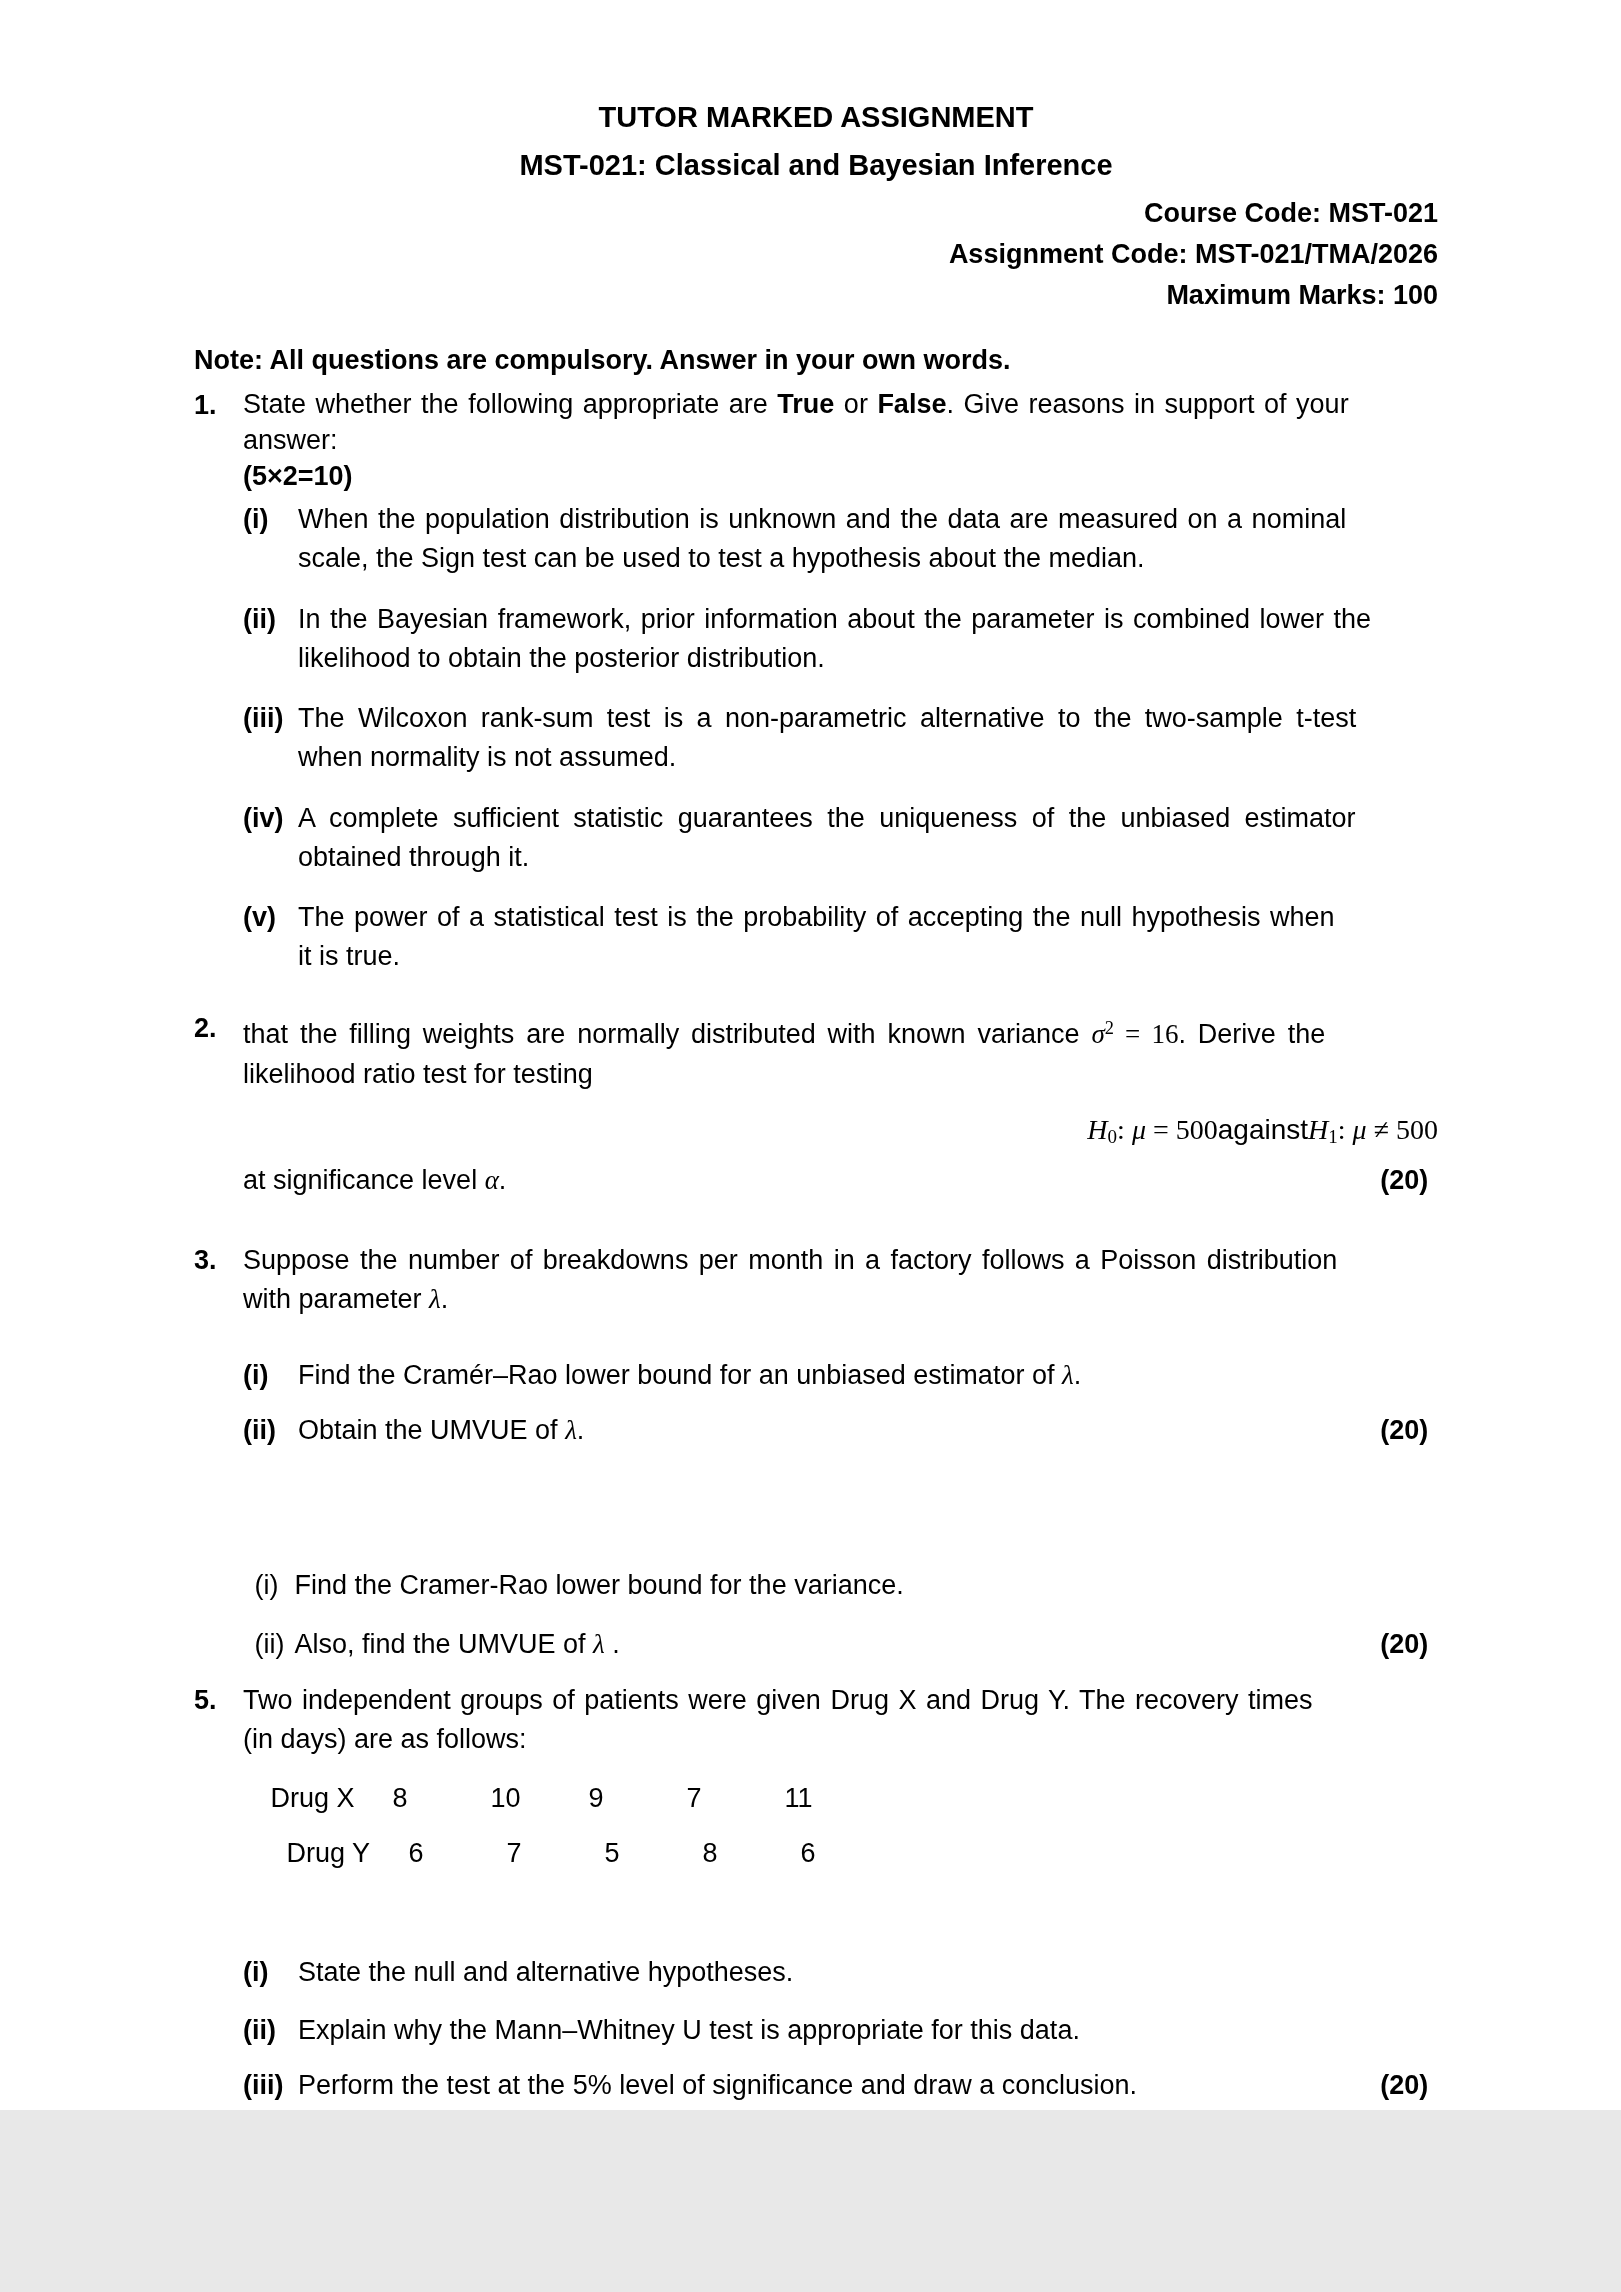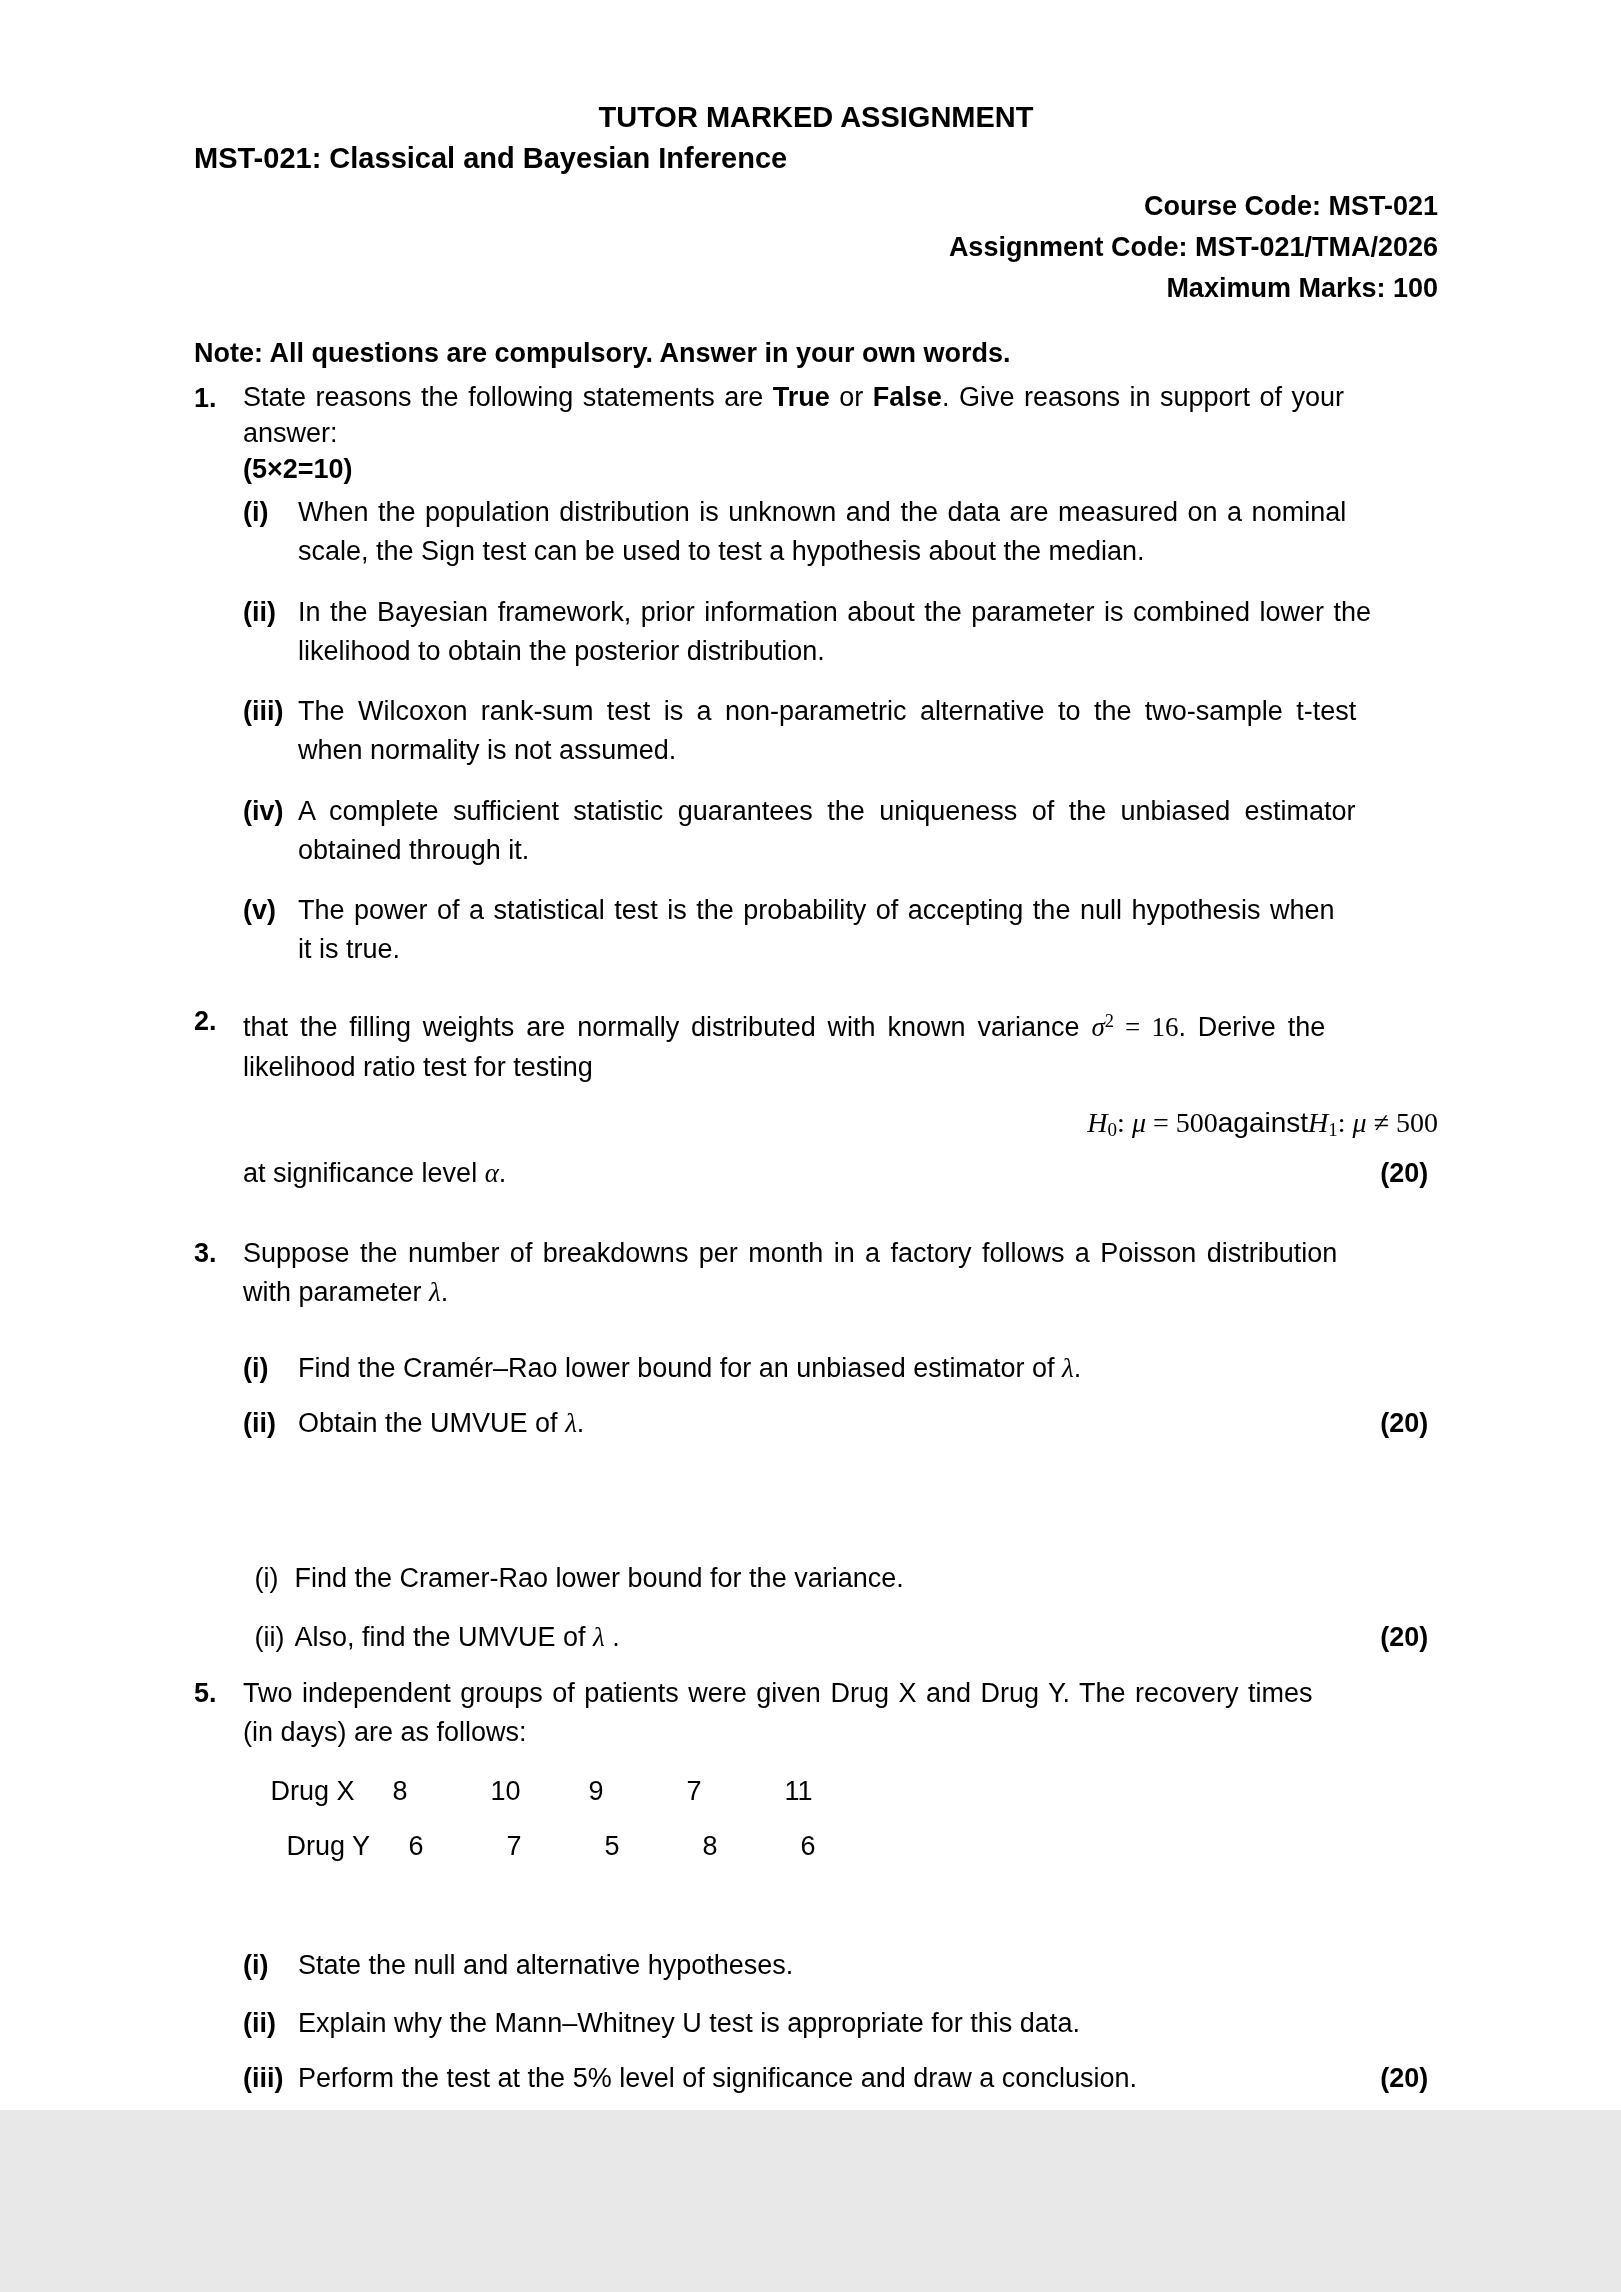--- a/index.html
+++ b/index.html
@@ -10,21 +10,21 @@
     background:#ffffff;
     color:#000;
     font-family:"Liberation Sans",sans-serif;
     font-size:27px;
     box-sizing:border-box;
     padding:98px 183px 0 194px;
     overflow:hidden;
   }
   .line{line-height:39px;white-space:nowrap;}
   .title{text-align:center;font-weight:700;font-size:29px;line-height:39px;}
-  .subtitle{font-weight:700;font-size:29px;line-height:39px;margin-top:2px;}
+  .subtitle{text-align:center;font-weight:700;font-size:29px;line-height:39px;margin-top:9px;}
   .meta{margin-top:7.8px;text-align:right;font-weight:700;}
   .meta .line{line-height:41px;}
   .note{margin-top:25.5px;line-height:39px;}
   .q{display:flex;align-items:flex-start;}
   .qnum{flex:none;width:49px;font-weight:700;line-height:39px;}
   .qbody{flex:1;min-width:0;}
   .q1stem .line{line-height:36px;}
   .item{display:flex;align-items:flex-start;margin-top:21.6px;}
   .ilabel{flex:none;width:55px;font-weight:700;line-height:39px;}
   .ilabel.plain{font-weight:400;width:40px;}
@@ -63,21 +63,21 @@
     <div class="line">Assignment Code: MST-021/TMA/2026</div>
     <div class="line">Maximum Marks: 100</div>
   </div>
 
   <div class="note"><span class="b">Note: All questions are compulsory. Answer in your own words.</span></div>
 
   <div class="q" style="margin-top:5.9px;">
     <div class="qnum">1.</div>
     <div class="qbody">
       <div class="q1stem">
-        <div class="line ws2"><span>State reasons the following statements are </span><span class="b">True</span><span> or </span><span class="b">False</span><span>. Give reasons in support of your</span></div>
+        <div class="line ws2"><span>State whether the following appropriate are </span><span class="b">True</span><span> or </span><span class="b">False</span><span>. Give reasons in support of your</span></div>
         <div class="line"><span>answer:</span></div>
         <div class="line"><span class="b">(5×2=10)</span></div>
       </div>
       <div class="item" style="margin-top:5.9px;">
         <div class="ilabel">(i)</div>
         <div class="itext">
           <div class="line ws2"><span>When the population distribution is unknown and the data are measured on a nominal</span></div>
           <div class="line"><span>scale, the Sign test can be used to test a hypothesis about the median.</span></div>
         </div>
       </div>

